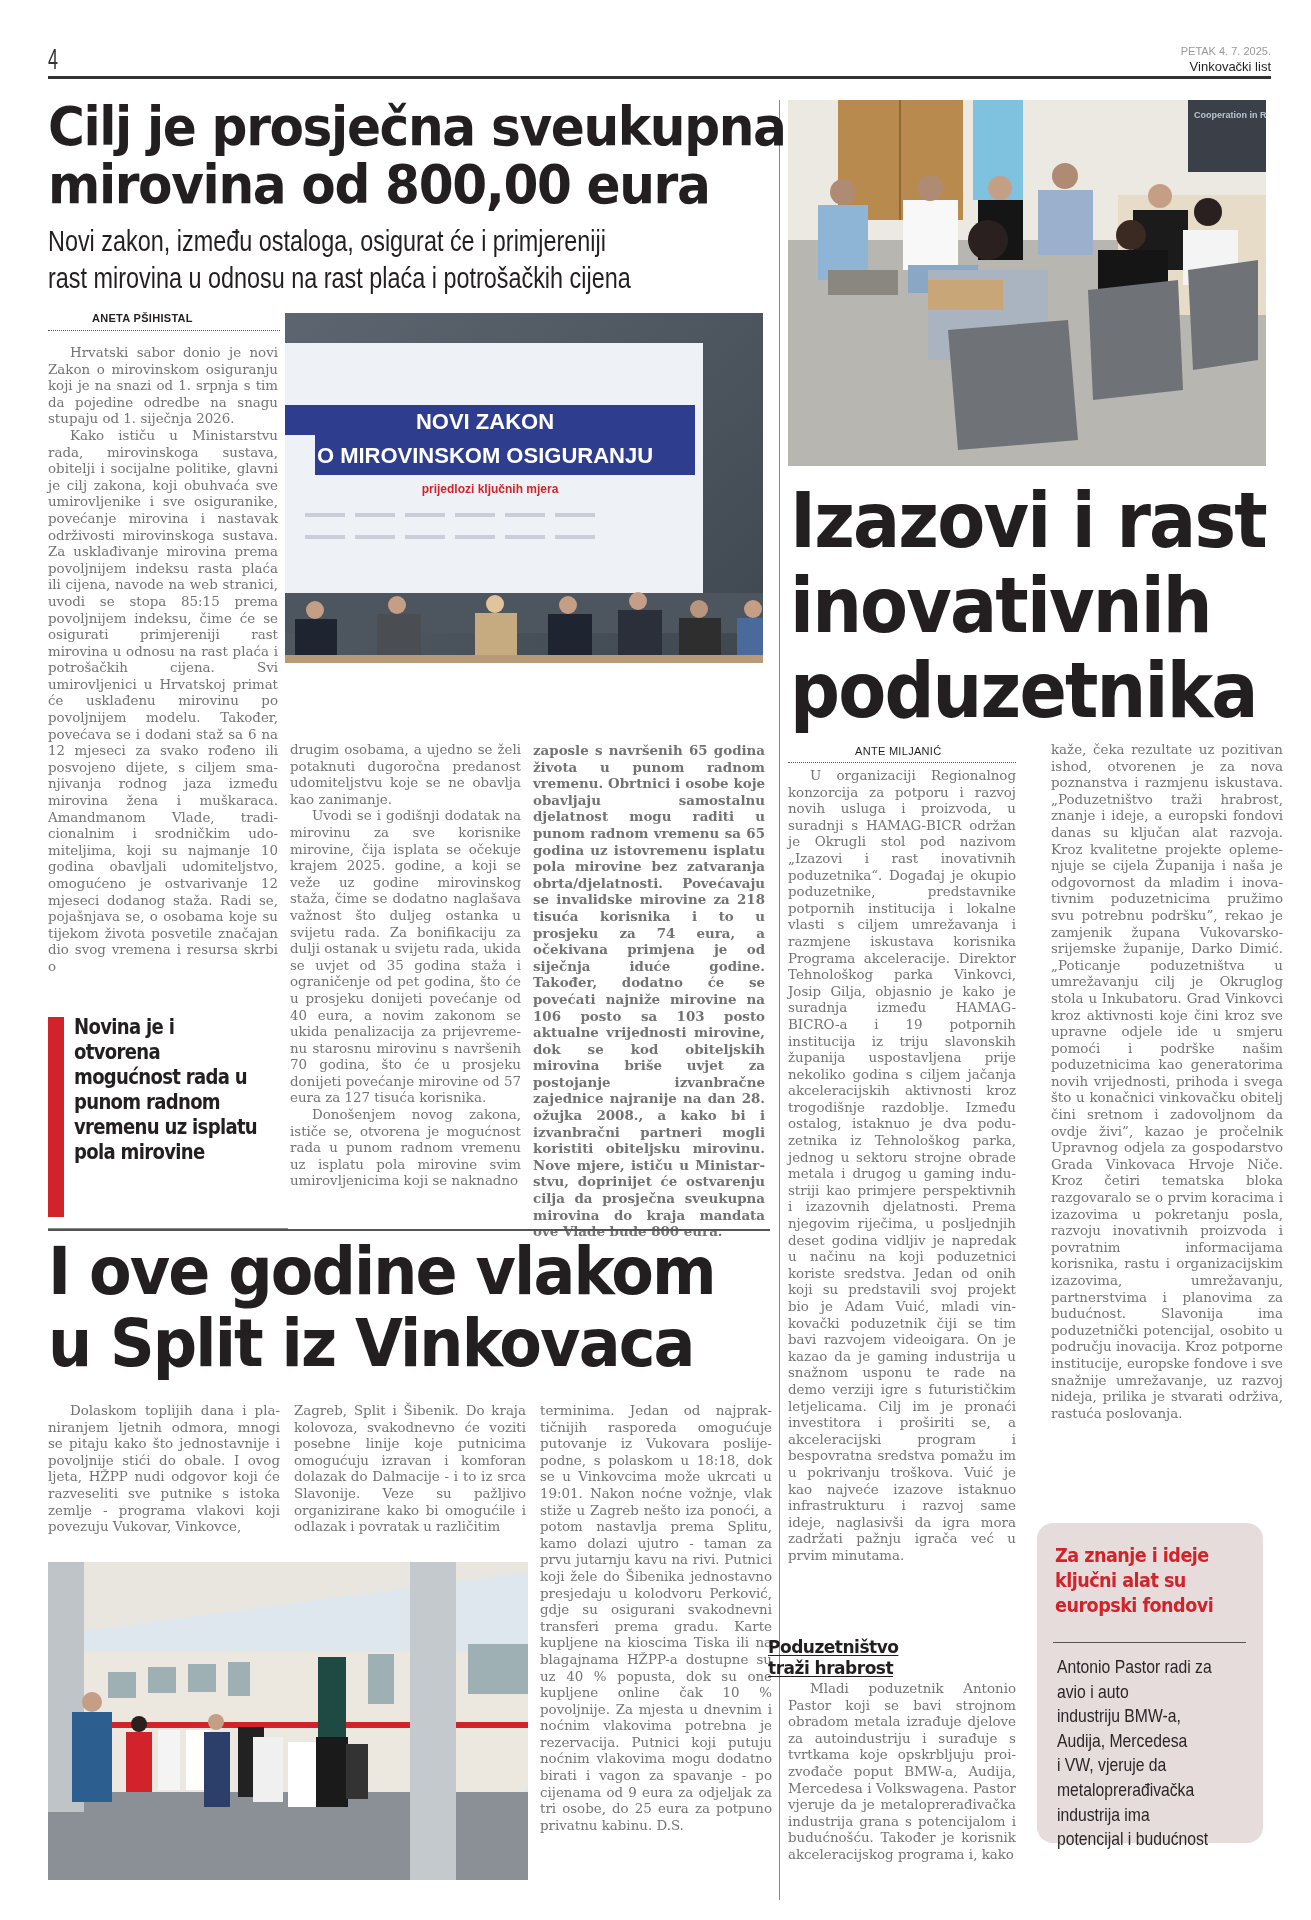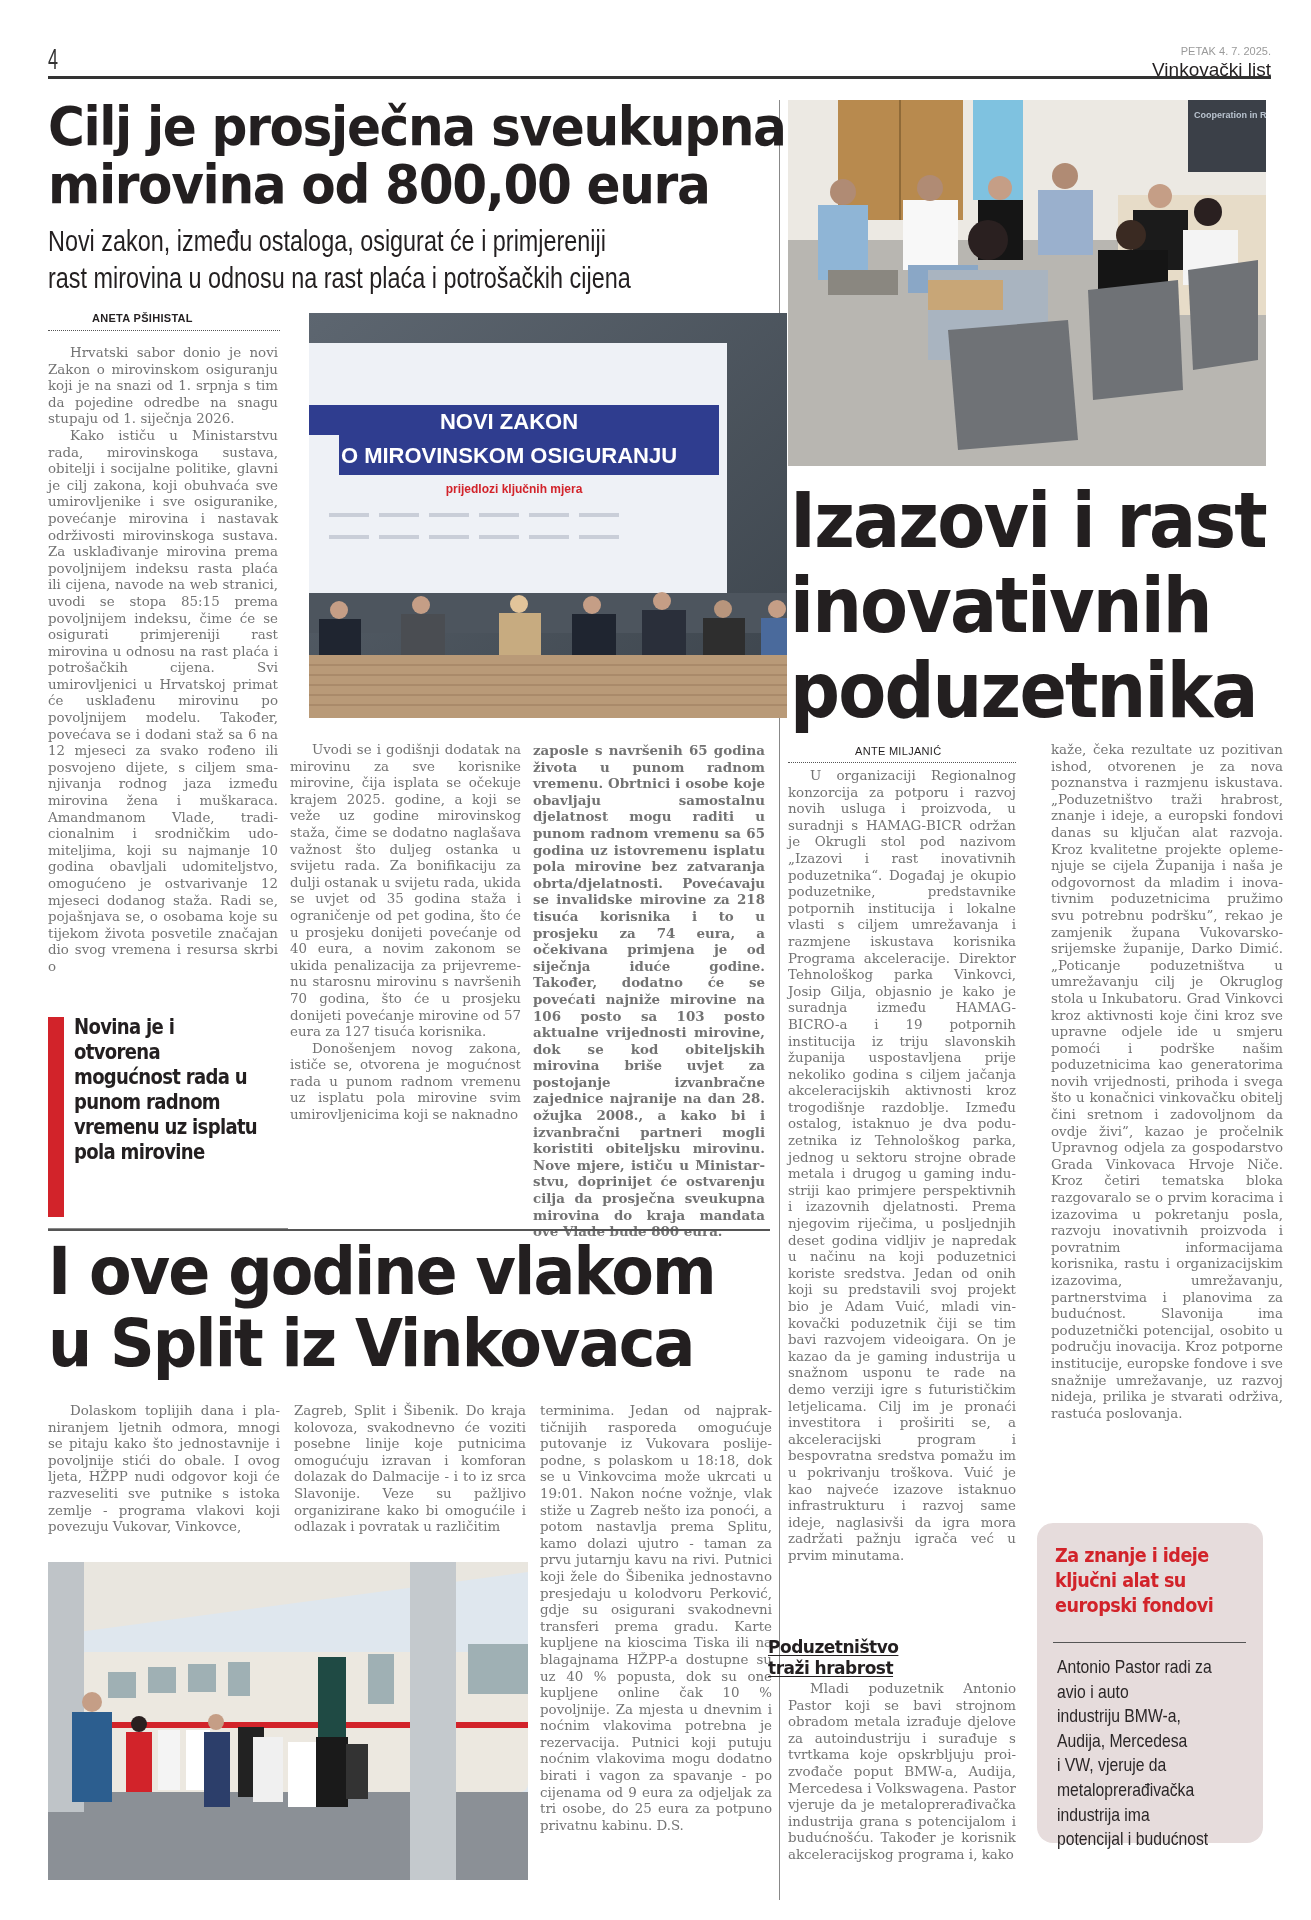--- a/index.html
+++ b/index.html
@@ -5,40 +5,40 @@
   html, body { margin: 0; padding: 0; background: #ffffff; }
   body { width: 1311px; height: 1920px; position: relative; overflow: hidden; color: #231f20; }
   .abs { position: absolute; }
   .serif { font-family: "DejaVu Serif", "Liberation Serif", serif; }
   .sans { font-family: "Liberation Sans", "DejaVu Sans", sans-serif; }
   .cond { font-family: "Liberation Sans", "DejaVu Sans", sans-serif; }
 
   
   #page-number { left: 48px; top: 42px; font-size: 30px; font-weight: 300; color: #333; letter-spacing: -1px; transform: scaleX(0.6); transform-origin: left top; }
   #date-line { right: 40px; top: 45px; font-size: 11px; color: #9a9a9a; text-align: right; }
-  #paper-name { right: 40px; top: 59px; font-size: 19px; color: #231f20; text-align: right; }
+  #paper-name { right: 40px; top: 59px; font-size: 13px; color: #231f20; text-align: right; }
   #header-rule { left: 48px; top: 76px; width: 1223px; height: 3px; background: #333; }
 
   
   .hl { font-family: "DejaVu Sans", "Liberation Sans", sans-serif; font-weight: bold; color: #231f20; line-height: 1; }
   #h1 { left: 48px; top: 98px; width: 740px; font-size: 54px; letter-spacing: -1.5px; line-height: 58px; transform: scaleX(0.93); transform-origin: left top; white-space: nowrap; }
   #sub1 { left: 48px; top: 222px; width: 780px; font-size: 30px; line-height: 37px; color: #231f20; transform: scaleX(0.78); transform-origin: left top; white-space: nowrap; }
   #byline1 { left: 92px; top: 312px; font-size: 11px; font-weight: bold; letter-spacing: 0.3px; }
   #byline1-rule { left: 48px; top: 330px; width: 232px; border-top: 1px dotted #555; }
 
   
   .col { font-size: 13.4px; line-height: 16.6px; text-align: justify; color: #737373; hyphens: manual; }
   .col p { margin: 0; text-indent: 22px; }
   #c1 { left: 48px; top: 345px; width: 230px; }
   #c2 { left: 290px; top: 742px; width: 231px; }
   #c3 { left: 533px; top: 742px; width: 232px; font-weight: bold; }
 
   
   .photo { overflow: hidden; }
-  #photo-pension { left: 309px; top: 313px; width: 478px; height: 405px; background: #bef264; }
+  #photo-pension { left: 285px; top: 313px; width: 478px; height: 350px; background: #bef264; }
   #photo-roundtable { left: 788px; top: 100px; width: 478px; height: 366px; background: #d9d4cc; }
   #photo-train { left: 48px; top: 1562px; width: 480px; height: 318px; background: #c7cdd2; }
 
   
   #pull-bar { left: 48px; top: 1017px; width: 16px; height: 200px; background: #d2232a; }
   #pull-quote { left: 74px; top: 1015px; width: 215px; font-size: 21px; line-height: 25px; font-weight: bold; letter-spacing: -0.8px; transform: scaleX(0.86); transform-origin: left top; }
   #pull-rule { left: 48px; top: 1228px; width: 240px; height: 1px; background: #888; }
 
   
   #vsep { left: 779px; top: 100px; width: 1px; height: 1800px; background: #888; }
@@ -147,20 +147,21 @@
         <line x1="0" y1="392" x2="478" y2="392"></line>
     </g>
   </svg>
 </div>
 
 <div class="abs" id="pull-bar"></div>
 <div class="abs hl" id="pull-quote">Novina je i otvorena mogućnost rada u punom radnom vremenu uz isplatu pola mirovine</div>
 <div class="abs" id="pull-rule"></div>
 
 <div class="abs col serif" id="c2">
+  <p style="text-indent:0">drugim osobama, a ujedno se želi potaknuti dugoročna predanost udomiteljstvu koje se ne obavlja kao zanimanje.</p>
   <p>Uvodi se i godišnji dodatak na mirovinu za sve korisnike mirovine, čija isplata se očekuje krajem 2025. godine, a koji se veže uz godine mirovinskog staža, čime se dodatno naglašava važnost što duljeg ostanka u svijetu rada. Za bonifikaciju za dulji ostanak u svijetu rada, ukida se uvjet od 35 godina staža i ograničenje od pet godina, što će u prosjeku donijeti povećanje od 40 eura, a novim zakonom se ukida penalizacija za prijevreme­nu starosnu mirovinu s navršenih 70 godina, što će u prosjeku donijeti povećanje mirovine od 57 eura za 127 tisuća korisnika.</p>
   <p>Donošenjem novog zakona, ističe se, otvorena je mogućnost rada u punom radnom vremenu uz isplatu pola mirovine svim umirovljenicima koji se naknadno</p>
 </div>
 <div class="abs col serif" id="c3">
   <p style="text-indent:0">zaposle s navršenih 65 godina života u punom radnom vremenu. Obrtnici i osobe koje obavljaju samostalnu djelatnost mogu raditi u punom radnom vremenu sa 65 godina uz istovremenu isplatu pola mirovine bez zatva­ranja obrta/djelatnosti. Poveća­vaju se invalidske mirovine za 218 tisuća korisnika i to u prosjeku za 74 eura, a očekivana primjena je od siječnja iduće godine. Također, dodatno će se povećati najniže mirovine na 106 posto sa 103 posto aktualne vrijednosti mirovine, dok se kod obiteljskih mirovina briše uvjet za postojanje izvanbračne zajednice najranije na dan 28. ožujka 2008., a kako bi i izvanbračni partneri mogli koristiti obiteljsku mirovinu. Nove mjere, ističu u Ministar­stvu, doprinijet će ostvarenju cilja da prosječna sveukupna mirovina do kraja mandata ove Vlade bude 800 eura.</p>
 </div>
 
 <div class="abs" id="hsep"></div>
 
 <div class="abs hl" id="h2">

